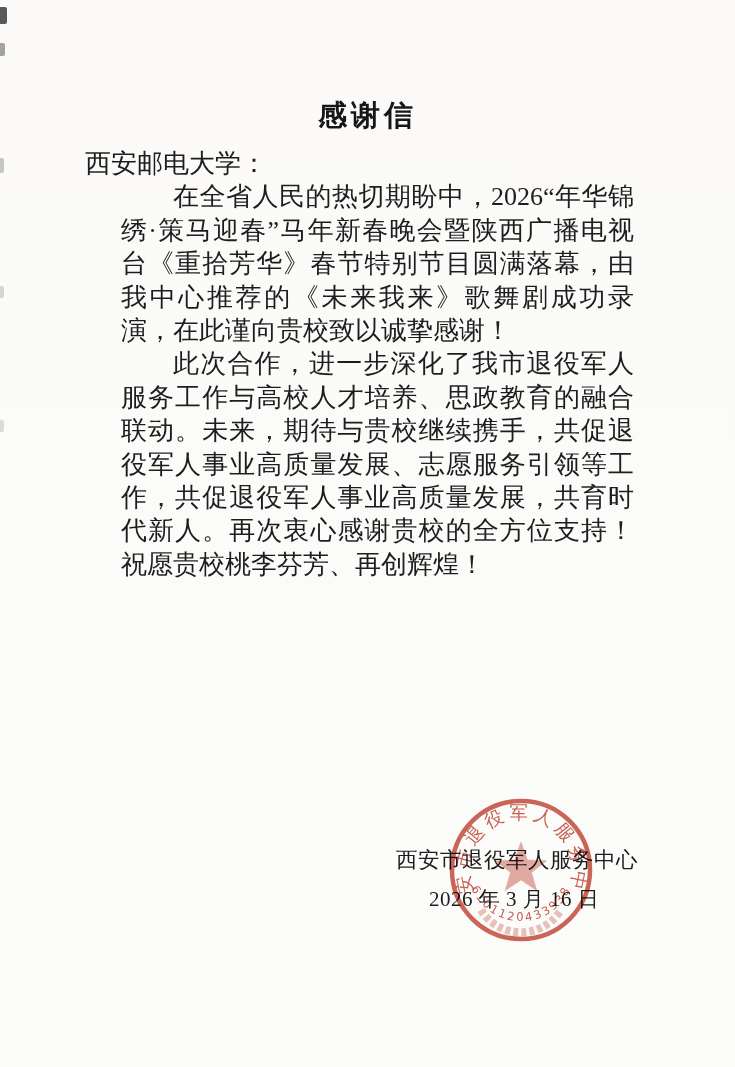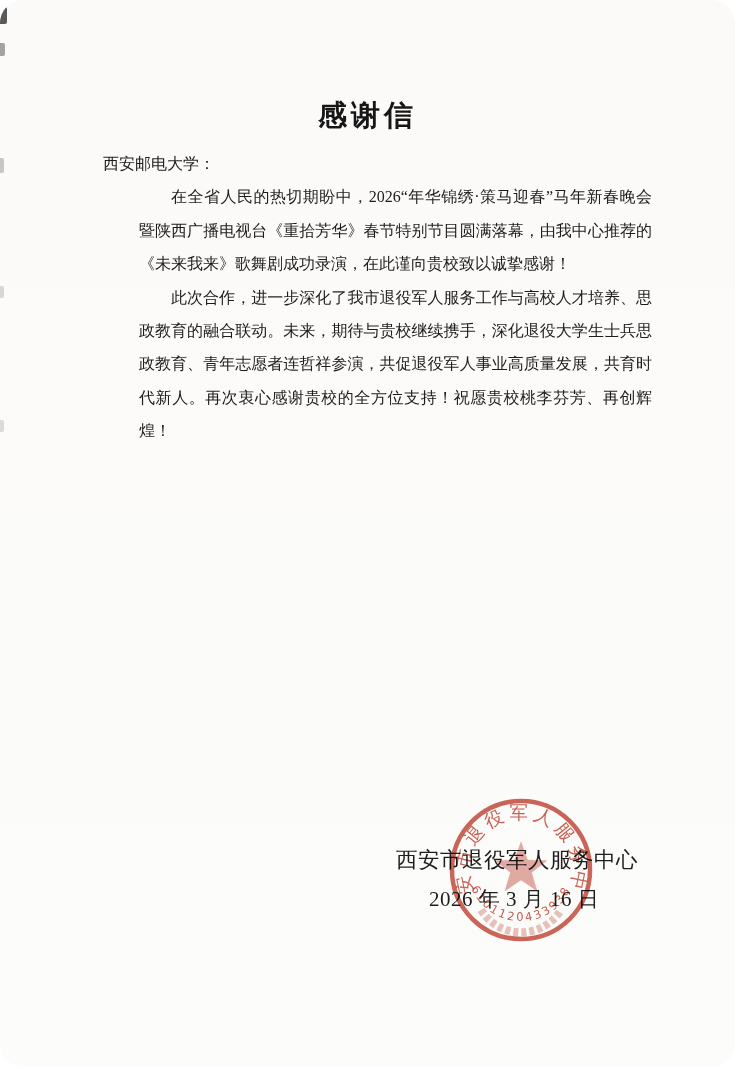--- a/index.html
+++ b/index.html
@@ -7,21 +7,20 @@
   body {
     font-family: "Liberation Serif", "DejaVu Serif", serif;
     background: #ffffff;
   }
   .page {
     position: relative;
     width: 735px;
     height: 1067px;
     background: linear-gradient(180deg, #fbfaf8 0%, #fbfbf9 55%, #fcfcfb 100%);
     overflow: hidden;
-    border-radius: 23px;
   }
   
   .edge-mark { position: absolute; left: 0; border-radius: 0 2px 2px 0; }
   .m1 { top: 7px;   width: 7px; height: 17px; background: #595959; }
   .m2 { top: 43px;  width: 5px; height: 13px; background: #a3a3a1; }
   .m3 { top: 158px; width: 4px; height: 15px; background: #c6c6c3; }
   .m4 { top: 286px; width: 4px; height: 12px; background: #d6d6d2; }
   .m5 { top: 420px; width: 4px; height: 12px; background: #dedbd6; }
 
   .title {
@@ -29,23 +28,23 @@
     top: 96px; left: 0;
     width: 735px;
     text-align: center;
     font-size: 29px;
     font-weight: bold;
     letter-spacing: 4px;
     color: #161616;
   }
   .body-text {
     position: absolute;
-    top: 147px; left: 103px;
+    top: 147px; left: 85px;
     width: 549px;
-    font-size: 16px;
+    font-size: 26px;
     line-height: 33.4px;
     text-align: justify;
     color: #1d1d1d;
   }
   .salutation { text-indent: 0; }
   .para { text-indent: 2em; margin-left: 36px; }
 
   .sign-block {
     position: absolute;
     top: 845px; left: 396px;
@@ -74,21 +73,21 @@
   <div class="edge-mark m2"></div>
   <div class="edge-mark m3"></div>
   <div class="edge-mark m4"></div>
   <div class="edge-mark m5"></div>
 
   <div class="title">感谢信</div>
 
   <div class="body-text">
     <p class="salutation">西安邮电大学：</p>
     <p class="para">在全省人民的热切期盼中，2026“年华锦绣·策马迎春”马年新春晚会暨陕西广播电视台《重拾芳华》春节特别节目圆满落幕，由我中心推荐的《未来我来》歌舞剧成功录演，在此谨向贵校致以诚挚感谢！</p>
-    <p class="para">此次合作，进一步深化了我市退役军人服务工作与高校人才培养、思政教育的融合联动。未来，期待与贵校继续携手，深化退役大学生士兵思政教育、青年志愿者连哲祥参演，共促退役军人事业高质量发展，共育时代新人。再次衷心感谢贵校的全方位支持！祝愿贵校桃李芬芳、再创辉煌！</p>
+    <p class="para">此次合作，进一步深化了我市退役军人服务工作与高校人才培养、思政教育的融合联动。未来，期待与贵校继续携手，共促退役军人事业高质量发展、志愿服务引领等工作，共促退役军人事业高质量发展，共育时代新人。再次衷心感谢贵校的全方位支持！祝愿贵校桃李芬芳、再创辉煌！</p>
   </div>
 
   <div class="sign-block">
     <div class="sign-name">西安市退役军人服务中心</div>
     <div class="sign-date">2026 年 3 月 16 日</div>
   </div>
 
   <div class="stamp">
     <svg viewBox="0 0 152 152" xmlns="http://www.w3.org/2000/svg">
 

